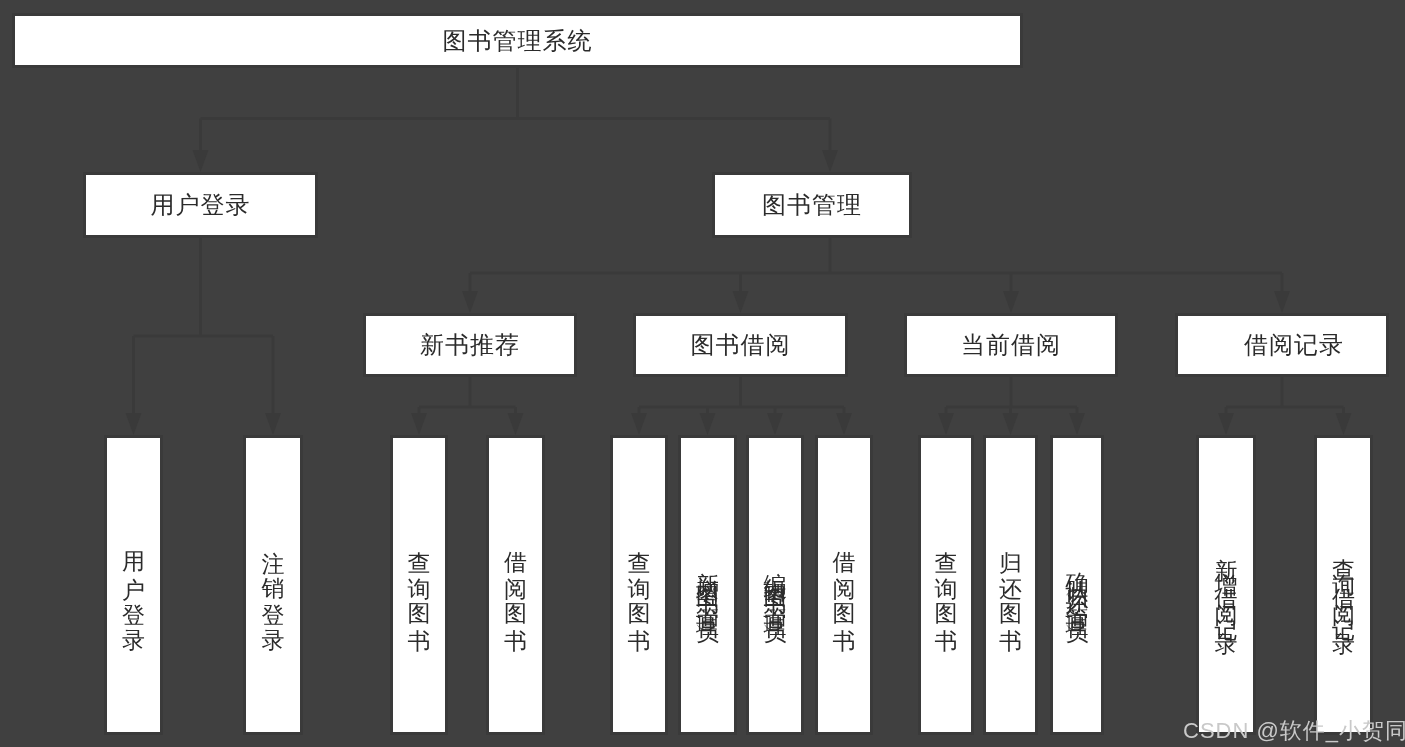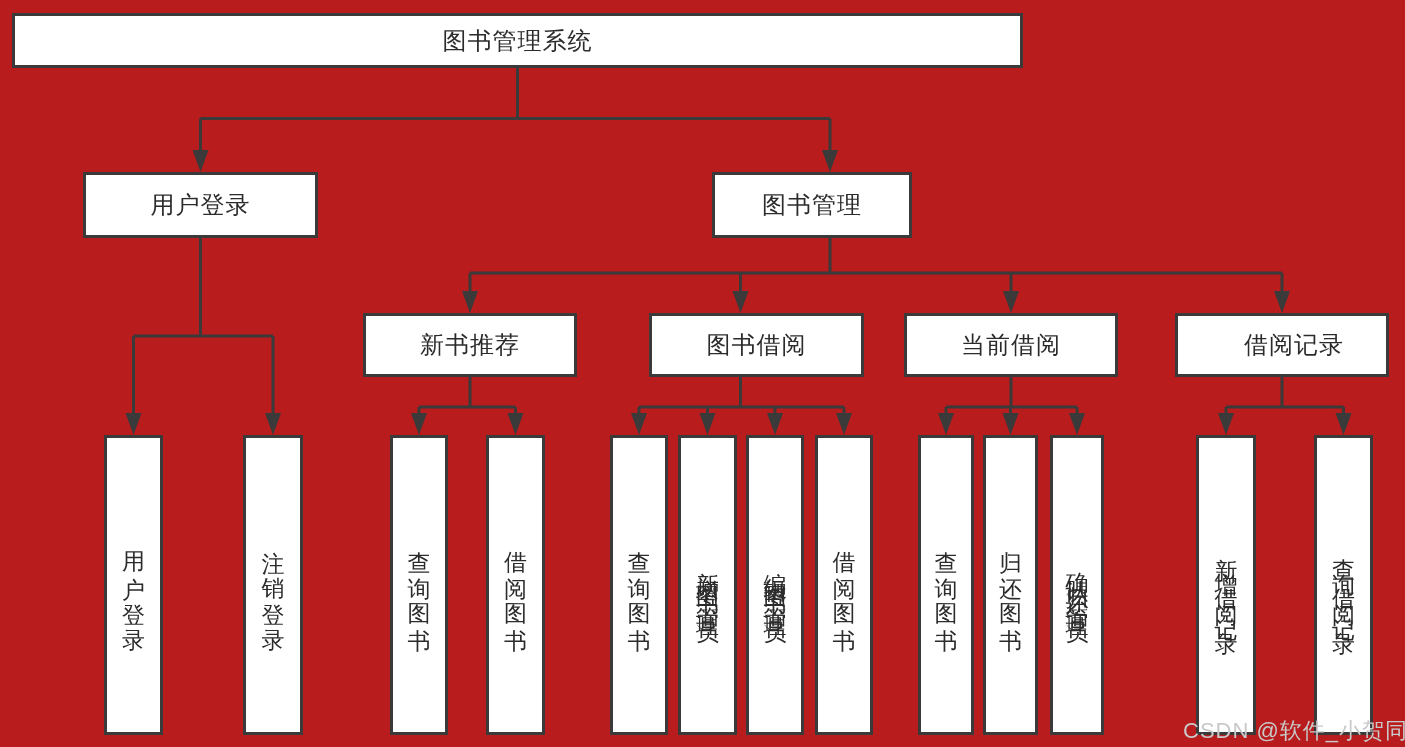--- a/index.html
+++ b/index.html
@@ -1,20 +1,20 @@
 <!DOCTYPE html>
 <html><head>
 <meta charset="utf-8">
 <style>
   html, body { margin: 0; padding: 0; background: #ffffff; }
   .canvas {
     position: relative;
     width: 1405px;
     height: 747px;
-    background: #b91c1c;
+    background: #404040;
     font-family: "Liberation Sans", "DejaVu Sans", sans-serif;
     color: #2b2b2b;
     overflow: hidden;
   }
   svg.connectors {
     position: absolute;
     left: 0; top: 0;
     z-index: 1;
   }
   .node {
@@ -124,21 +124,21 @@
   <div class="node" style="left:83px;top:172px;width:235px;height:66px;">
     <span class="hlabel">用户登录</span>
   </div>
   <div class="node" style="left:712px;top:172px;width:200px;height:66px;">
     <span class="hlabel">图书管理</span>
   </div>
 
   <div class="node" style="left:363px;top:313px;width:214px;height:64px;">
     <span class="hlabel">新书推荐</span>
   </div>
-  <div class="node" style="left:633px;top:313px;width:215px;height:64px;margin-left:16px;">
+  <div class="node" style="left:633px;top:313px;width:215px;height:64px;">
     <span class="hlabel">图书借阅</span>
   </div>
   <div class="node" style="left:904px;top:313px;width:214px;height:64px;font-family:Liberation Mono, monospace;">
     <span class="hlabel">当前借阅</span>
   </div>
   <div class="node" style="left:1175px;top:313px;width:214px;height:64px;padding-left:24px;">
     <span class="hlabel">借阅记录</span>
   </div>
 
   <div class="node vnode v4" style="left:104px;top:435px;width:59px;height:300px;">

